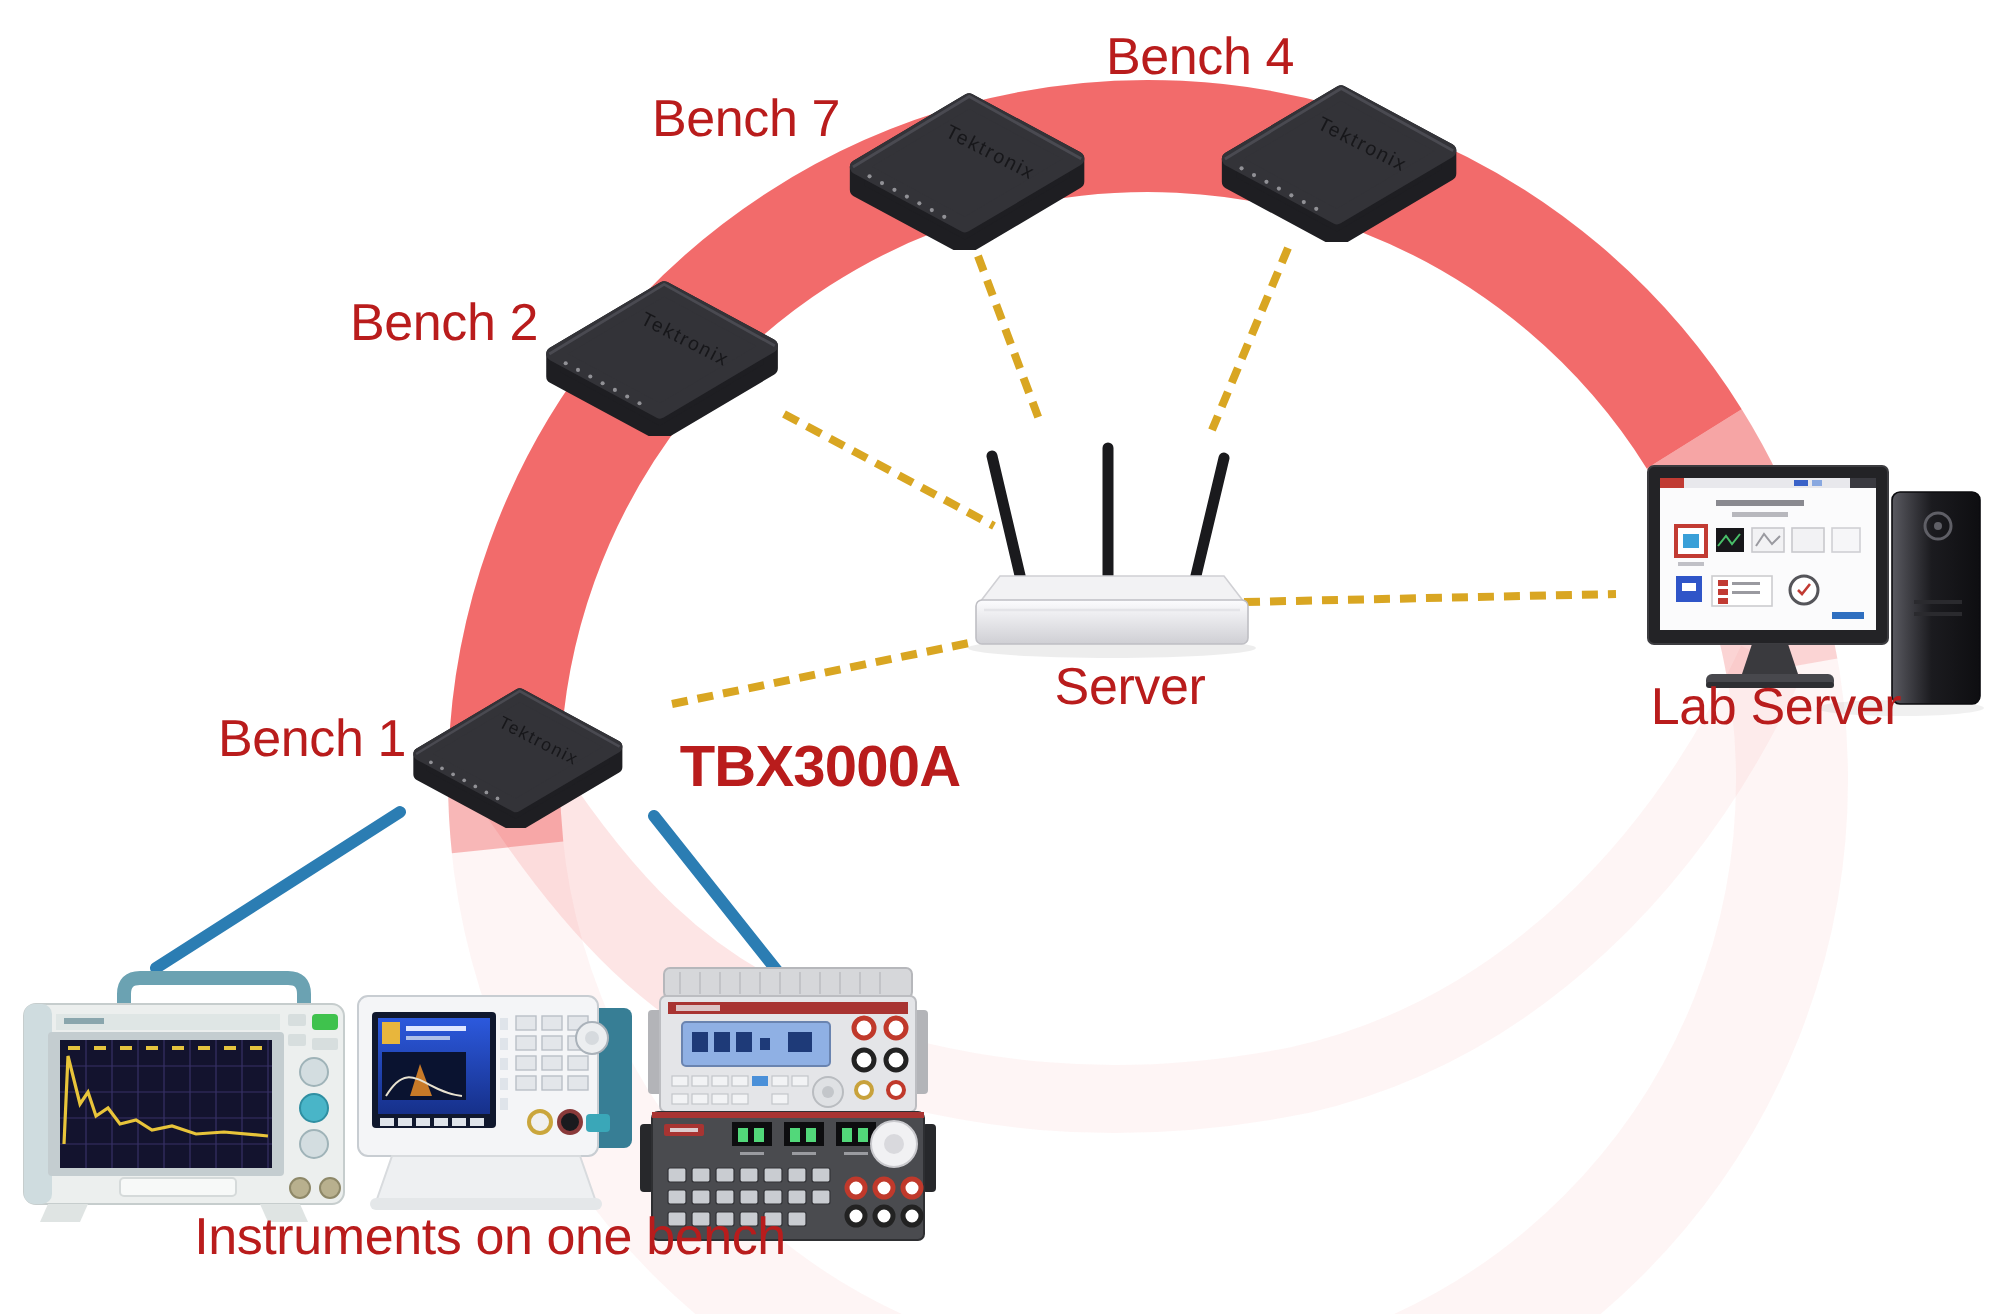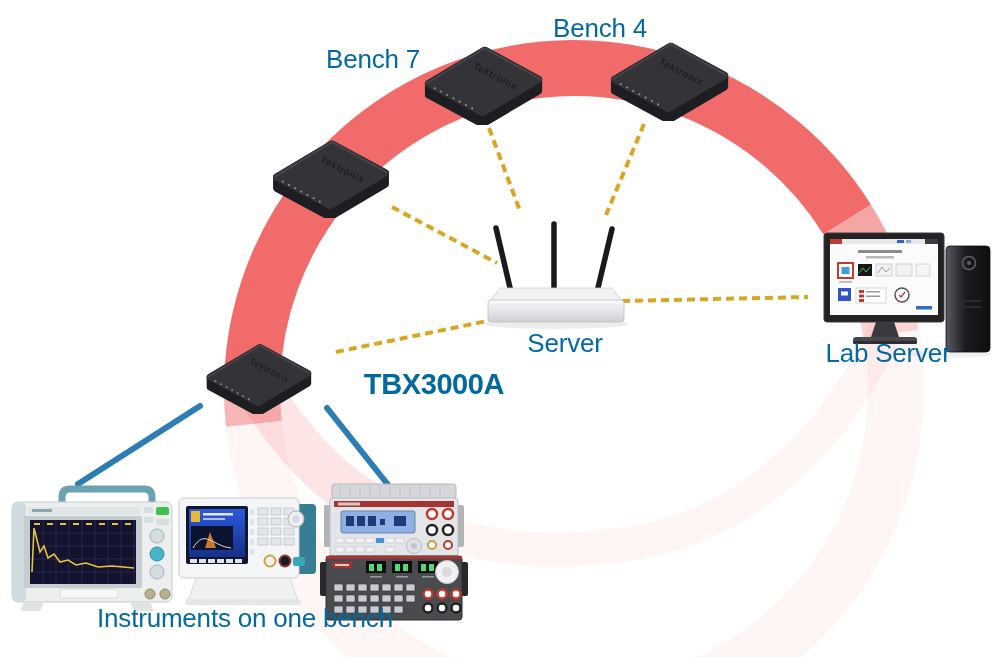--- a/index.html
+++ b/index.html
@@ -1,20 +1,20 @@
 <!DOCTYPE html>
 <html><head>
 <meta charset="utf-8">
 <style>
   html,body{margin:0;padding:0;background:#fff;font-family:"Liberation Sans",sans-serif;}
   .stage{position:relative;width:1000px;height:657px;background:#fff;overflow:hidden;}
   .canvas{position:absolute;left:0;top:0;width:1000px;height:657px;}
   .label{position:absolute;transform:translateX(-50%);font-size:26px;line-height:1.15;
-         color:#0369a1;white-space:nowrap;letter-spacing:-0.2px;}
-  .label.model{font-weight:700;font-size:29px;letter-spacing:-0.4px;margin-left:24px;}
+         color:#b91c1c;white-space:nowrap;letter-spacing:-0.2px;}
+  .label.model{font-weight:700;font-size:29px;letter-spacing:-0.4px;}
   .dash{stroke-width:4;stroke-dasharray:8 5;fill:none;}
   .blue{stroke-width:6;stroke-linecap:round;fill:none;}
   .ringseg{fill:none;}
 </style>
 </head>
 <body>
 
 <div class="stage">
 
 <svg class="canvas" viewBox="0 0 1000 657" xmlns="http://www.w3.org/2000/svg">
@@ -315,20 +315,22 @@
       <circle cx="428" cy="594" r="4.5" fill="#fff" stroke="#c0392b" stroke-width="2.5"></circle>
       <circle cx="442" cy="594" r="4.5" fill="#fff" stroke="#c0392b" stroke-width="2.5"></circle>
       <circle cx="456" cy="594" r="4.5" fill="#fff" stroke="#c0392b" stroke-width="2.5"></circle>
       <circle cx="428" cy="608" r="4.5" fill="#fff" stroke="#222" stroke-width="2.5"></circle>
       <circle cx="442" cy="608" r="4.5" fill="#fff" stroke="#222" stroke-width="2.5"></circle>
       <circle cx="456" cy="608" r="4.5" fill="#fff" stroke="#222" stroke-width="2.5"></circle>
     </g>
   </g>
 </svg>
 
+<div class="label" style="left:156px;top:355px">Bench 1</div>
+<div class="label" style="left:222px;top:147px">Bench 2</div>
 <div class="label" style="left:373px;top:45px">Bench 7</div>
 <div class="label" style="left:600px;top:14px">Bench 4</div>
 <div class="label model" style="left:410px;top:368px">TBX3000A</div>
 <div class="label" style="left:565px;top:329px">Server</div>
 <div class="label" style="left:888px;top:339px">Lab Server</div>
 <div class="label" style="left:245px;top:604px">Instruments on one bench</div>
 
 </div>
 
 </body></html>

